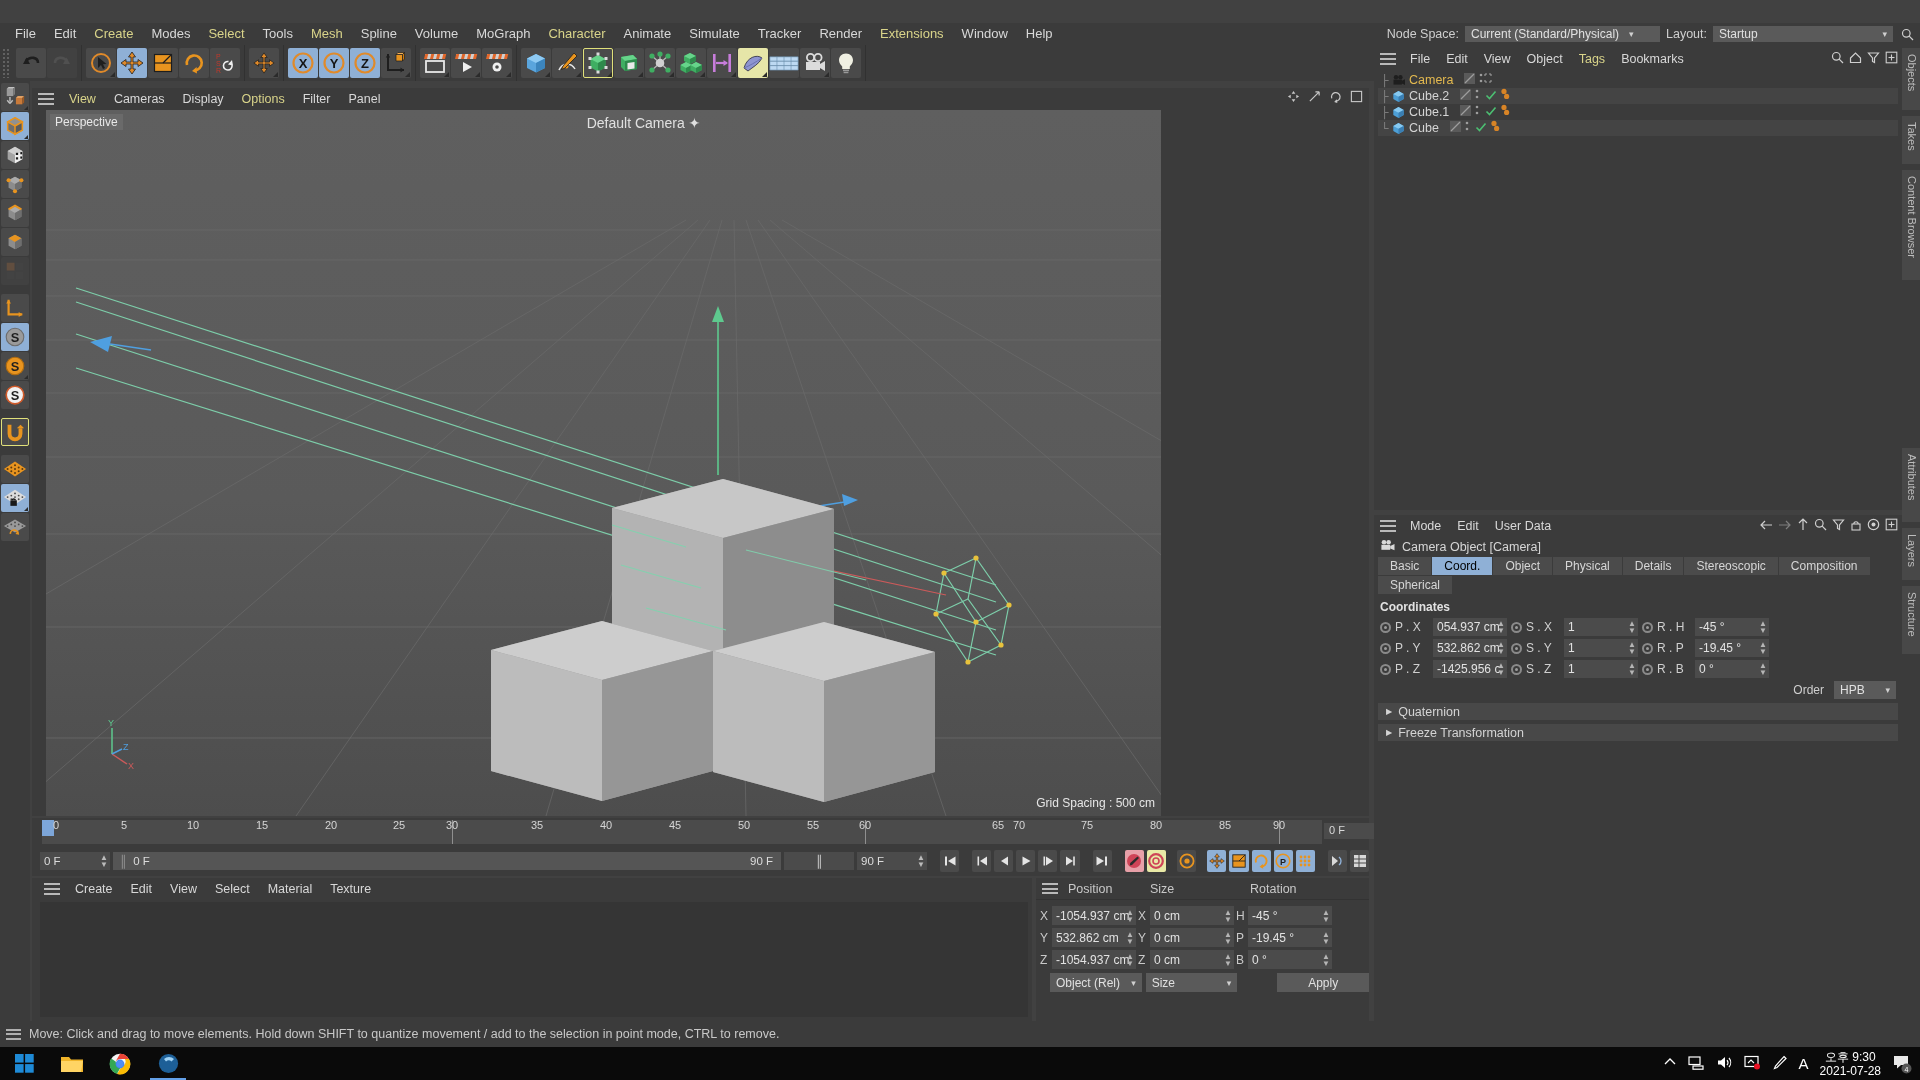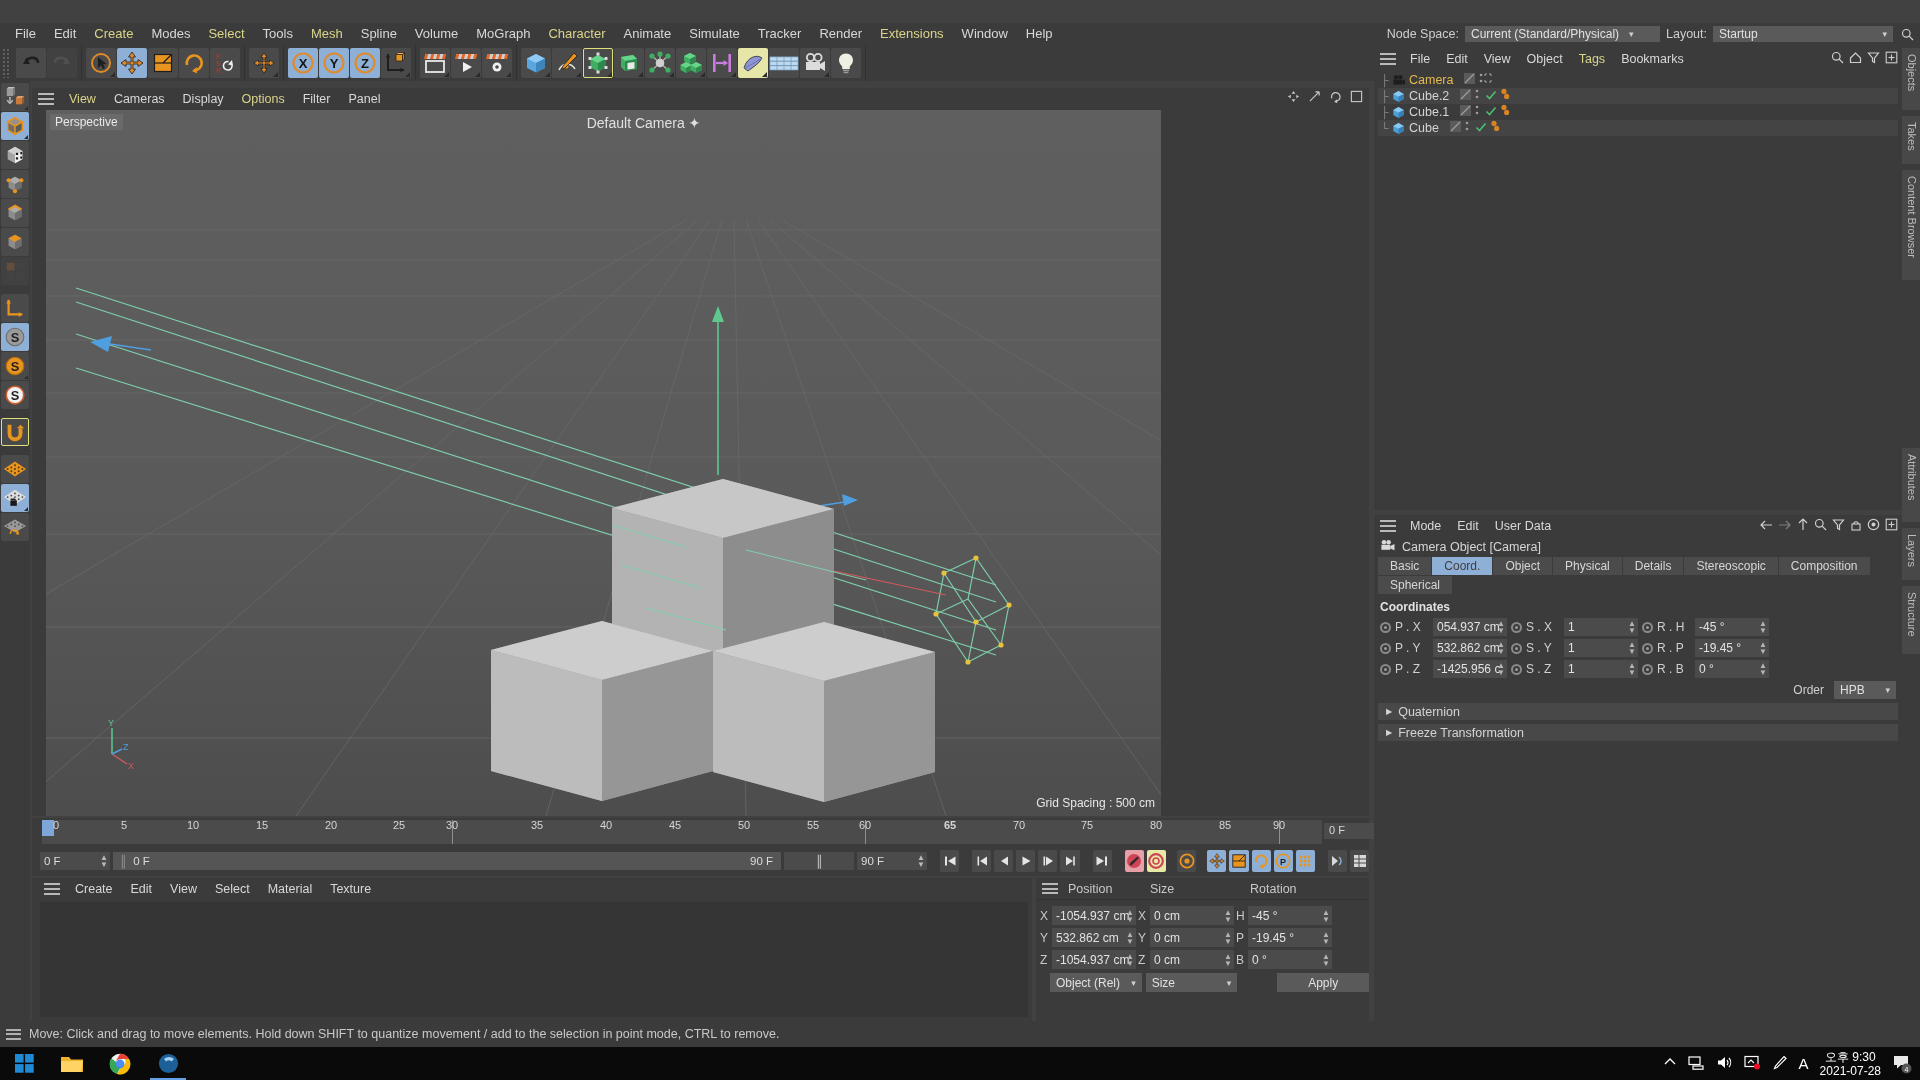--- a/index.html
+++ b/index.html
@@ -171,21 +171,21 @@
   .obj-name { color:#d4d4d4; }
   .obj-name.sel { color:#e3b94f; }
   .obj-tags { display:flex; align-items:center; gap:3px; margin-left:10px; }
 
   .attrmgr { position:absolute; left:1374px; top:515px; width:528px; height:506px; background:#3b3b3b; }
   .attr-title { height:20px; display:flex; align-items:center; gap:6px; padding-left:6px;
                 font-size:12.5px; color:#d6d6d6; }
   .attr-tabs { display:flex; gap:1px; padding-left:4px; }
   .atab { height:18px; background:#4b4b4b; color:#d6d6d6; font-size:12px;
           display:flex; align-items:center; justify-content:center; padding:0 12px; }
-  .atab.on { background:#8fb0d6; color:#404040; }
+  .atab.on { background:#8fb0d6; color:#000000; }
   .attr-section { font-size:12px; font-weight:bold; color:#e2e2e2; padding:6px 0 4px 6px; }
   .arow { display:flex; align-items:center; margin:0 0 3px 6px; gap:4px; }
   .radio { width:11px; height:11px; border-radius:50%; border:2px solid #8a8a8a; background:#3b3b3b;
            position:relative; }
   .radio:after { content:""; position:absolute; left:2px; top:2px; width:3px; height:3px;
                  border-radius:50%; background:#9c9c9c; }
   .alab { font-size:12px; color:#cfcfcf; width:34px; }
   .afield { background:#4b4b4b; height:18px; width:74px; font-size:12px; color:#e2e2e2;
             display:flex; align-items:center; padding:0 4px; position:relative; overflow:hidden; }
   .afield .spin { position:absolute; right:2px; top:2px; font-size:8px; line-height:7px; color:#b5b5b5; }
@@ -841,21 +841,21 @@
       <div class="tl-num" style="left:220px;">15</div>
       <div class="tl-num" style="left:289px;">20</div>
       <div class="tl-num" style="left:357px;">25</div>
       <div class="tl-num" style="left:410px;">30</div>
       <div class="tl-num" style="left:495px;">35</div>
       <div class="tl-num" style="left:564px;">40</div>
       <div class="tl-num" style="left:633px;">45</div>
       <div class="tl-num" style="left:702px;">50</div>
       <div class="tl-num" style="left:771px;">55</div>
       <div class="tl-num" style="left:823px;">60</div>
-      <div class="tl-num" style="left:908px;font-weight:bold;">65</div>
+      <div class="tl-num" style="left:956px;">65</div>
       <div class="tl-num" style="left:977px;">70</div>
       <div class="tl-num" style="left:1045px;">75</div>
       <div class="tl-num" style="left:1114px;">80</div>
       <div class="tl-num" style="left:1183px;">85</div>
       <div class="tl-num" style="left:1237px;">90</div>
       <div class="tl-fframe">0 F</div>
     </div>
   </div>
 
   <div class="transport">

